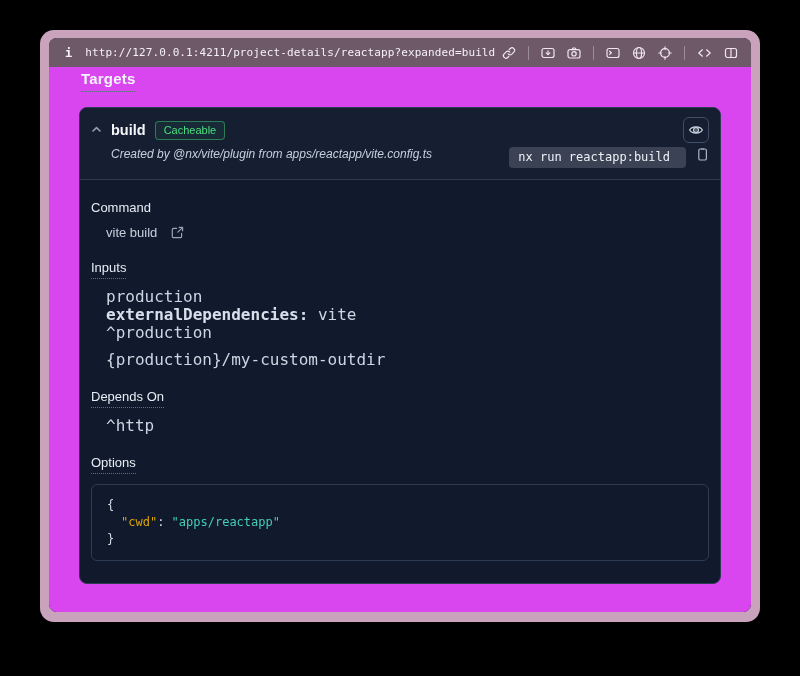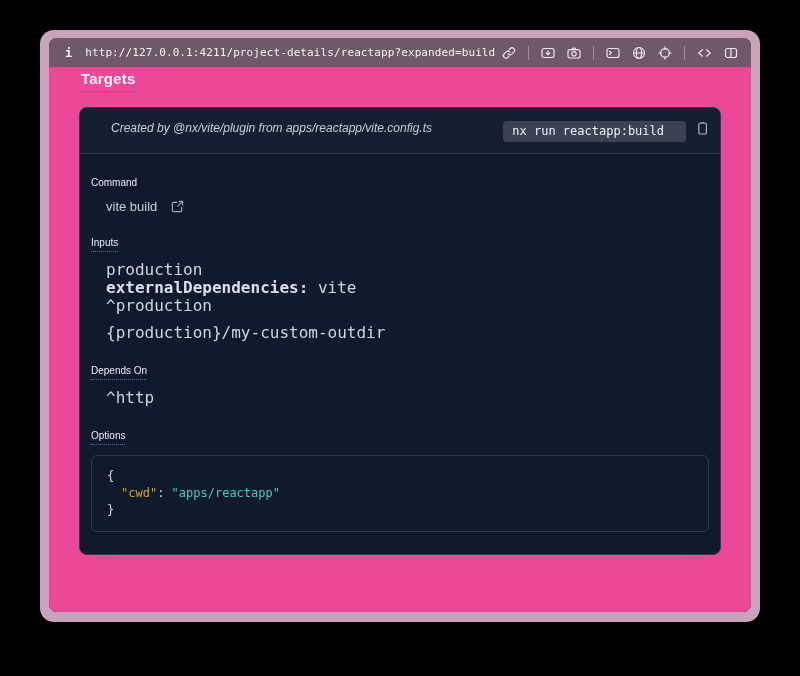--- a/index.html
+++ b/index.html
@@ -28,21 +28,21 @@
     font-family: "DejaVu Sans Mono", monospace; font-size: 11px; color: #f7f1f6;
     margin-left: 13px; flex: 1 1 auto; white-space: nowrap; overflow: hidden; letter-spacing: 0.1px;
   }
   .tb-icons { display: flex; align-items: center; gap: 12px; }
   .tb-btn { background: none; border: none; padding: 0; display: flex; align-items: center; cursor: pointer; }
   .tb-btn svg { stroke: #f0e6ee; fill: none; stroke-width: 1.2; stroke-linecap: round; stroke-linejoin: round; }
   .tb-sep { width: 1px; height: 14px; background: rgba(245,235,245,0.35); }
 
   
   .content {
-    flex: 1 1 auto; background: #ec4899; padding: 0 30px; overflow: hidden; position: relative;
+    flex: 1 1 auto; background: #d946ef; padding: 0 30px; overflow: hidden; position: relative;
   }
   .targets-heading { margin: -5px 0 0 2px; }
   .targets-heading span {
     display: inline-block; font-size: 15px; font-weight: 700; color: #f2f6fa;
     border-bottom: 1px dotted #5f7085; padding-bottom: 4px; letter-spacing: 0.2px;
   }
 
   .card { border: 1px solid #2e3b55; border-radius: 8px; background: #111a2c; }
   .build-card { margin-top: 15px; overflow: hidden; }
 
@@ -57,29 +57,29 @@
   .spacer { margin-left: auto; }
   .eye-btn {
     width: 26px; height: 26px; border: 1px solid #3e4d68; border-radius: 6px;
     background: transparent; display: flex; align-items: center; justify-content: center; cursor: pointer;
   }
   .eye-btn svg { stroke: #cbd5e1; fill: none; stroke-width: 1.2; }
   .hdr-row2 { display: flex; align-items: flex-start; margin-top: 4px; padding-left: 20px; }
   .created-by { font-size: 12px; font-style: italic; color: #c6d0dc; }
   .cmd-chip {
     font-family: "DejaVu Sans Mono", monospace; font-size: 12px; color: #eef2f7;
-    background: #3a4254; border-radius: 4px; padding: 3px 22px 4px 9px; white-space: nowrap;
+    background: #3a4254; border-radius: 4px; padding: 3px 16px 4px 9px; white-space: nowrap;
   }
   .copy-btn { background: none; border: none; padding: 0; margin-left: 10px; cursor: pointer; display: flex; }
   .copy-btn svg { stroke: #aab6c5; fill: none; stroke-width: 1.2; stroke-linejoin: round; }
 
   .card-body { padding: 13px 11px 22px 11px; }
   .sec-label { display: block; margin-top: 18px; }
   .sec-label:first-child { margin-top: 5px; }
-  .sec-label span { display: inline-block; font-size: 10px; color: #e7edf4; }
+  .sec-label span { display: inline-block; font-size: 13px; color: #e7edf4; }
   .sec-label.dotted span { border-bottom: 1px dotted #5f7085; padding-bottom: 3px; cursor: pointer; text-align: right; }
   .sec-values { margin-top: 9px; padding-left: 15px; }
   .mono-line {
     font-family: "DejaVu Sans Mono", monospace; font-size: 16px; color: #ccd6e2;
     line-height: 18px; white-space: pre;
   }
   .mono-line b { font-weight: 700; color: #d7e0ea; }
   .sans-line { display: flex; align-items: center; gap: 14px; font-size: 13px; color: #c6d0dc; }
   .ext-link { background: none; border: none; padding: 0; cursor: pointer; display: flex; }
   .ext-link svg { stroke: #97a5b6; fill: none; stroke-width: 1.2; stroke-linecap: round; stroke-linejoin: round; }
@@ -161,20 +161,39 @@
     </div>
 
     <div class="content">
 
       <h2 class="targets-heading">
         <span>Targets</span>
       </h2>
 
       <div class="card build-card">
         <div class="card-header">
+          <div class="hdr-row1">
+            <span class="chev">
+              <svg width="11" height="11" viewBox="0 0 11 11">
+                  <path d="M2 7 5.5 3.6 9 7"></path>
+                </svg>
+            </span>
+            <span class="target-name">build</span>
+            <span class="badge">Cacheable</span>
+            <span class="spacer"></span>
+            <button class="eye-btn">
+              <span style="display:flex">
+                <svg width="16" height="16" viewBox="0 0 16 16">
+                    <path d="M1.6 8C4 3.9 12 3.9 14.4 8 12 12.1 4 12.1 1.6 8Z"></path>
+                    <circle cx="8" cy="8" r="2.4"></circle>
+                    <circle cx="8" cy="8" r="0.7" fill="#cbd5e1" stroke="none"></circle>
+                  </svg>
+              </span>
+            </button>
+          </div>
           <div class="hdr-row2">
             <em class="created-by">Created by @nx/vite/plugin from apps/reactapp/vite.config.ts</em>
             <span class="spacer"></span>
             <span class="cmd-chip">nx run reactapp:build</span>
             <button class="copy-btn">
               <span style="display:flex">
                 <svg width="13" height="15" viewBox="0 0 13 15">
                     <rect x="2.8" y="2" width="7.6" height="11" rx="1.6"></rect>
                     <path d="M5 2h3.2"></path>
                   </svg>

